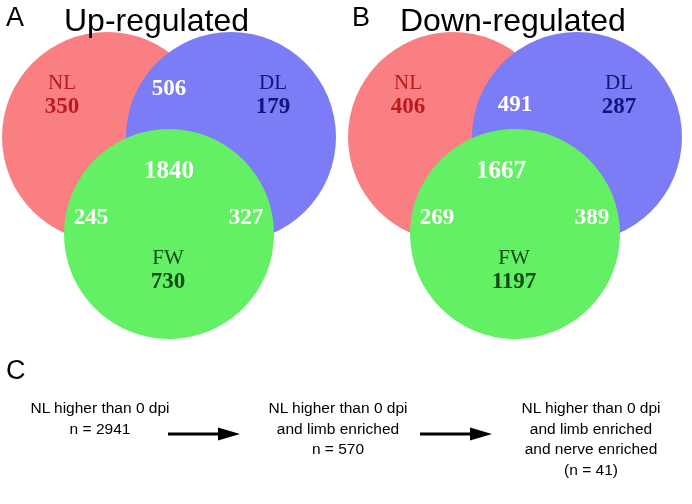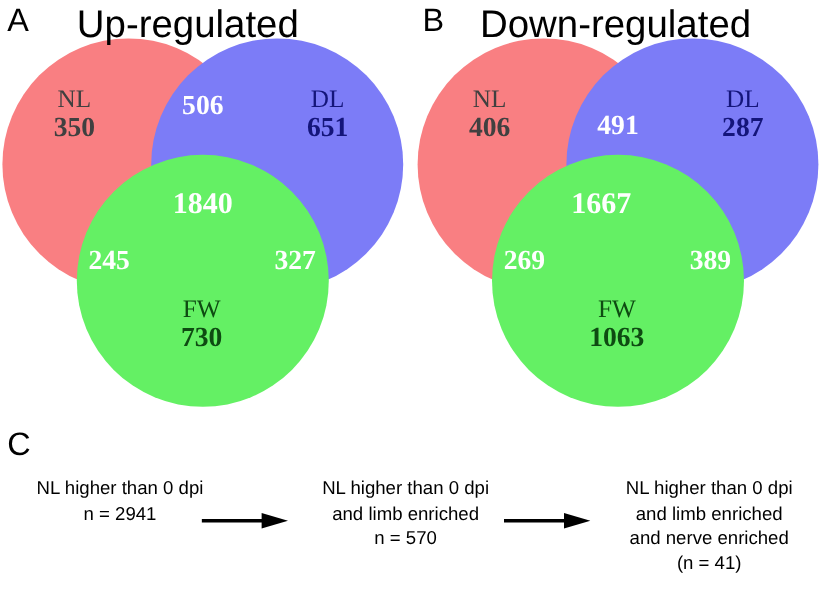--- a/index.html
+++ b/index.html
@@ -87,21 +87,21 @@
   }
   .region-count {
     font-size: 23px;
     font-weight: bold;
     color: #ffffff;
   }
   .region-count.big {
     font-size: 25px;
   }
 
-  .lbl-nl { color: #404040; }
+  .lbl-nl { color: #b91c1c; }
   .lbl-dl { color: #14157a; }
   .lbl-fw { color: #0e4b12; }
 
   
   #panel-c {
     position: absolute;
     left: 0;
     top: 384px;
     width: 692px;
     height: 120px;
@@ -148,21 +148,21 @@
       </g>
     </svg>
 
     <div class="venn-label set-label lbl-nl" style="left:62px; top:73px;">
       <span>NL</span>
       <span class="set-count">350</span>
     </div>
 
     <div class="venn-label set-label lbl-dl" style="left:273px; top:73px;">
       <span>DL</span>
-      <span class="set-count">651</span>
+      <span class="set-count">179</span>
     </div>
 
     <div class="venn-label set-label lbl-fw" style="left:168px; top:248px;">
       <span>FW</span>
       <span class="set-count">730</span>
     </div>
 
     <div class="venn-label region-count" style="left:169px; top:66px;">506</div>
     <div class="venn-label region-count" style="left:91px; top:195px;">245</div>
     <div class="venn-label region-count" style="left:246px; top:195px;">327</div>
@@ -186,21 +186,21 @@
       <span class="set-count">406</span>
     </div>
 
     <div class="venn-label set-label lbl-dl" style="left:273px; top:73px;">
       <span>DL</span>
       <span class="set-count">287</span>
     </div>
 
     <div class="venn-label set-label lbl-fw" style="left:168px; top:248px;">
       <span>FW</span>
-      <span class="set-count">1063</span>
+      <span class="set-count">1197</span>
     </div>
 
     <div class="venn-label region-count" style="left:169px; top:66px;margin-top:16px;">491</div>
     <div class="venn-label region-count" style="left:91px; top:195px;">269</div>
     <div class="venn-label region-count" style="left:246px; top:195px;">389</div>
     <div class="venn-label region-count big" style="left:155px; top:148px;">1667</div>
   </div>
 
   <div class="panel-letter" id="panel-letter-c">C</div>
 

